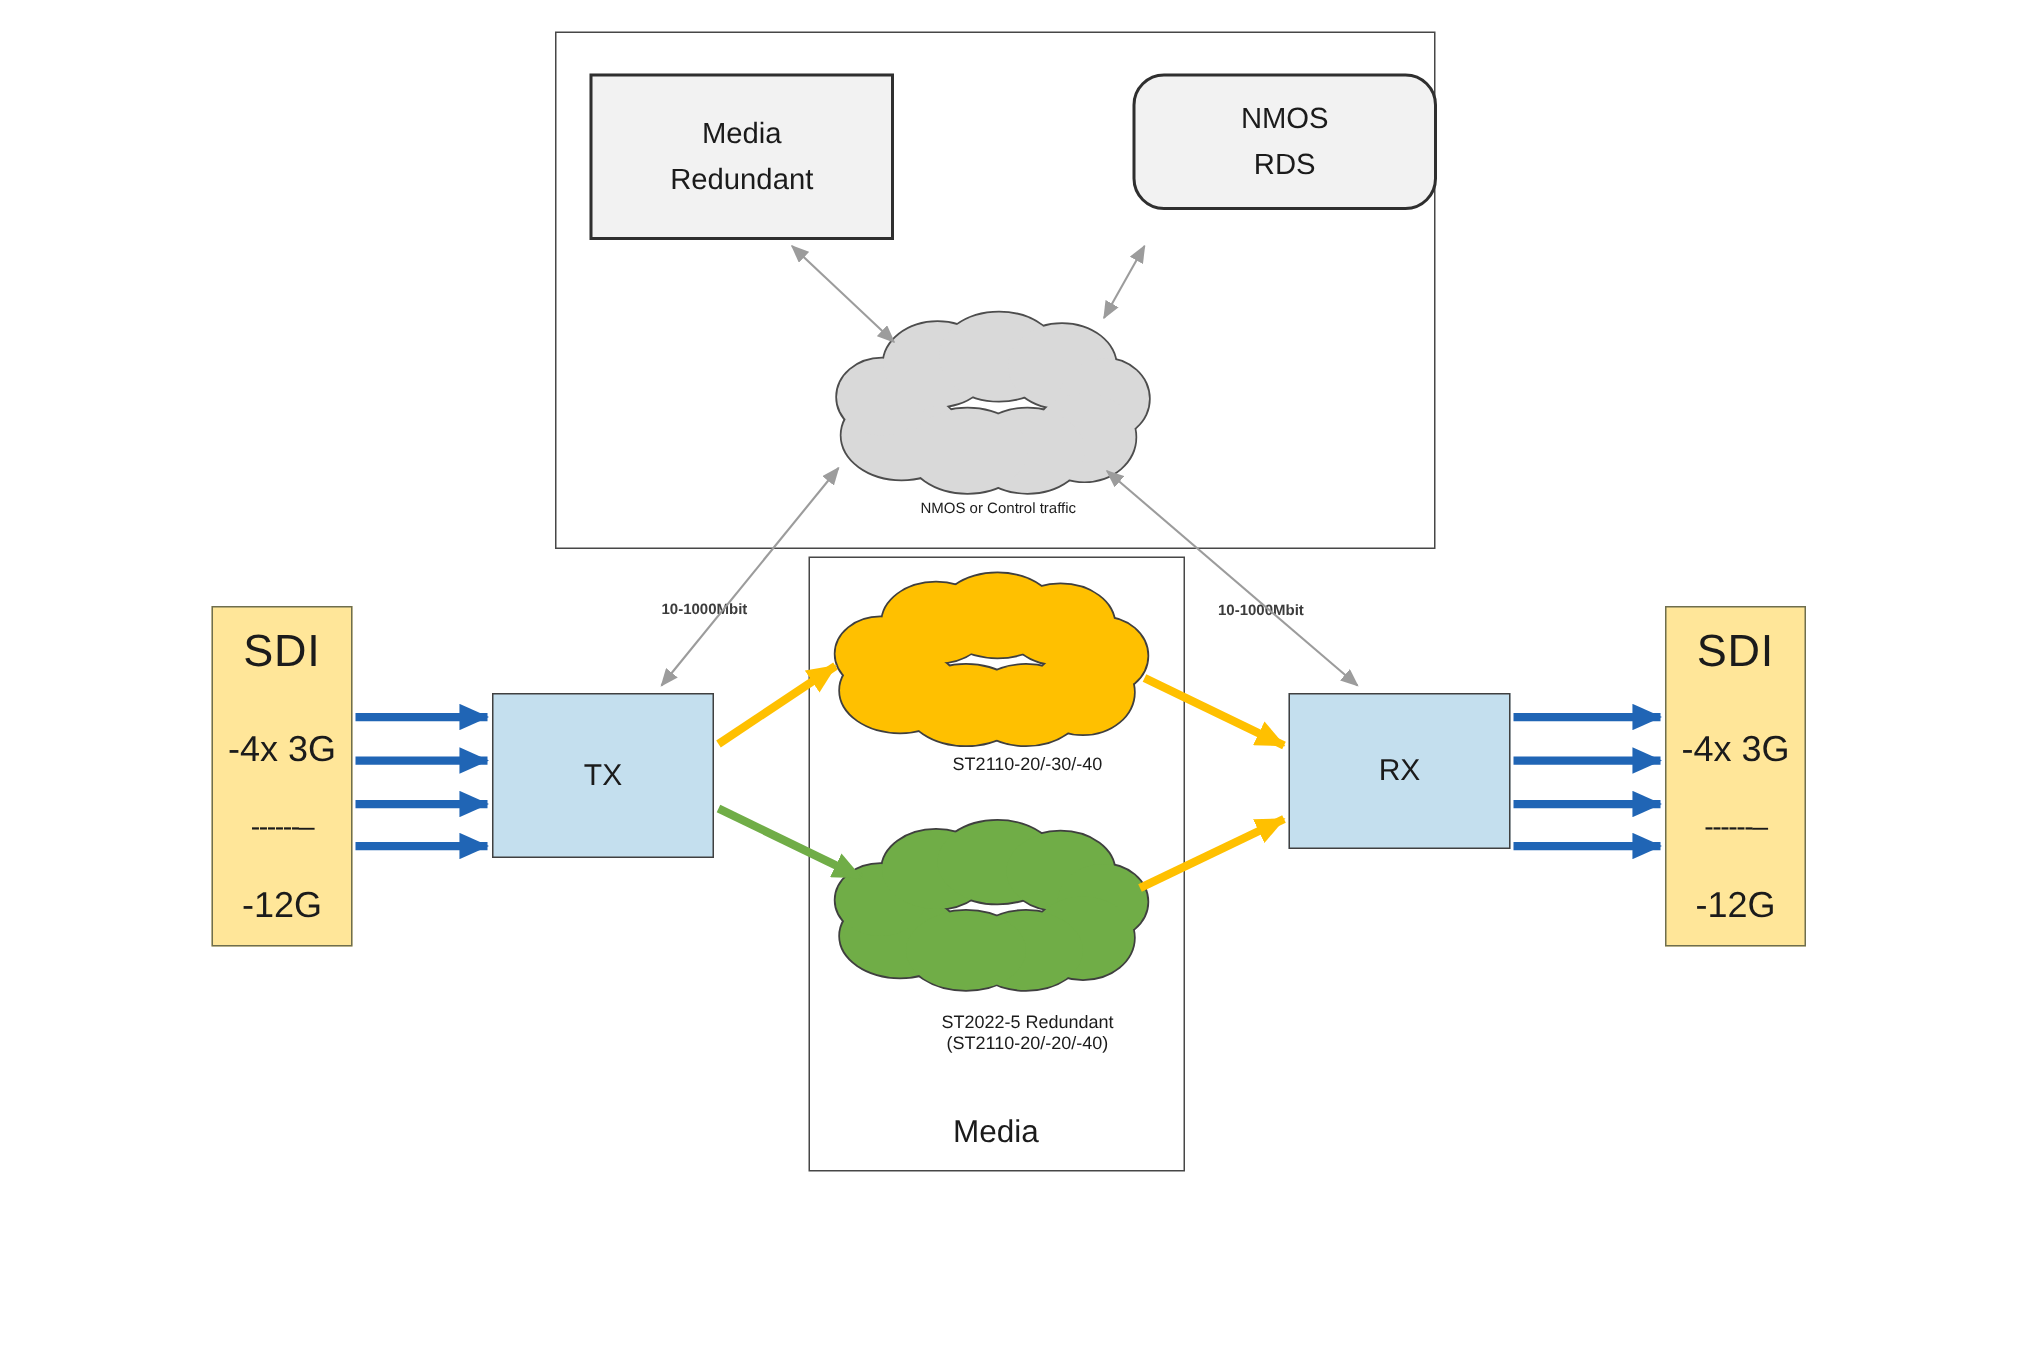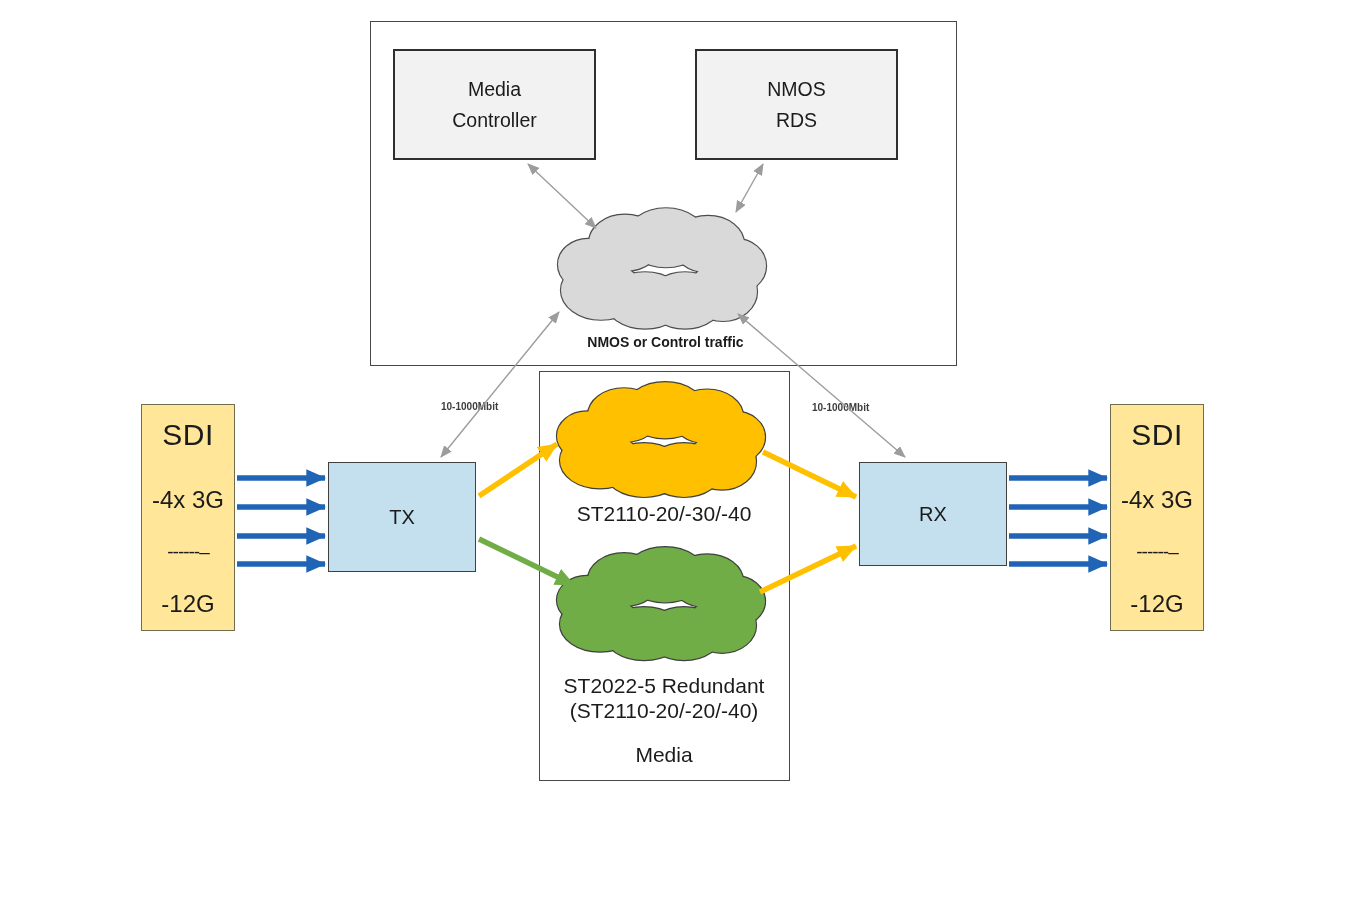--- a/index.html
+++ b/index.html
@@ -26,22 +26,22 @@
     background:var(--sdiFill);border:1.6px solid #6e6e4e;
     display:flex;flex-direction:column;align-items:center;justify-content:center;
     row-gap:27px;text-align:center;
   }
   .sdi .sdi-title{font-size:30px;letter-spacing:.5px;margin-bottom:7px;}
   .sdi .sdi-line{font-size:24px;}
   .sdi .sdi-sep{font-size:19px;letter-spacing:-1px;}
 
   
   .lbl{position:absolute;text-align:center;}
-  .lbl-cloud{font-size:14px;font-weight:700;width:255px;}
-  .lbl-st{font-size:21px;width:250px;line-height:1.18;}
+  .lbl-cloud{font-size:10px;font-weight:400;width:255px;}
+  .lbl-st{font-size:12px;width:250px;line-height:1.18;margin-left:21px;}
   .lbl-media{font-size:21px;width:250px;}
   .lbl-bw{font-size:10px;font-weight:700;color:#3c3c3c;text-align:left;}
 
   
   #overlay{position:absolute;left:0;top:0;pointer-events:none;}
   .link-gray{stroke:var(--cgray);stroke-width:1.4;fill:none;
     marker-start:url(#ah-gray);marker-end:url(#ah-gray);}
   .arrow-blue{stroke:var(--blue);stroke-width:5.5;fill:none;marker-end:url(#ah-blue);}
   .arrow-orange{stroke:var(--orange);stroke-width:5.5;fill:none;marker-end:url(#ah-orange);}
   .arrow-green{stroke:var(--green);stroke-width:5.5;fill:none;marker-end:url(#ah-green);}
@@ -55,24 +55,24 @@
   .cloud .cloud-stroke{fill:var(--cfill);stroke:var(--cstroke);stroke-width:2.3;}
   .cloud .cloud-fill{fill:var(--cfill);stroke:none;}
 </style>
 </head>
 <body style="--blue: #2065B5; --orange: #FFC000; --green: #70AD47; --cloudGrayFill: #D9D9D9; --cloudGrayStroke: #4D4D4D; --cloudDarkStroke: #3F3F3F; --cgray: #9C9C9C; --panelFill: #F2F2F2; --sdiFill: #FFE699; --txrxFill: #C4DFEE;">
 
 <div class="abs frame" style="left:370px;top:21px;width:587px;height:345px;"></div>
 
 <div class="abs panel" style="left:393px;top:49px;width:203px;height:111px;">
   <span>Media</span>
-  <span>Controller</span>
-</div>
-
-<div class="abs panel" style="left:695px;top:49px;width:203px;height:111px;">
+  <span>Redundant</span>
+</div>
+
+<div class="abs panel" style="left:755px;top:49px;width:203px;height:91px;border-radius:21px;">
   <span>NMOS</span>
   <span>RDS</span>
 </div>
 
 <div class="lbl lbl-cloud" style="left:538px;top:334px;">NMOS or Control traffic</div>
 
 <div class="abs frame" style="left:539px;top:371px;width:251px;height:410px;"></div>
 
 <div class="lbl lbl-st" style="left:539px;top:502px;">ST2110-20/-30/-40</div>
 

